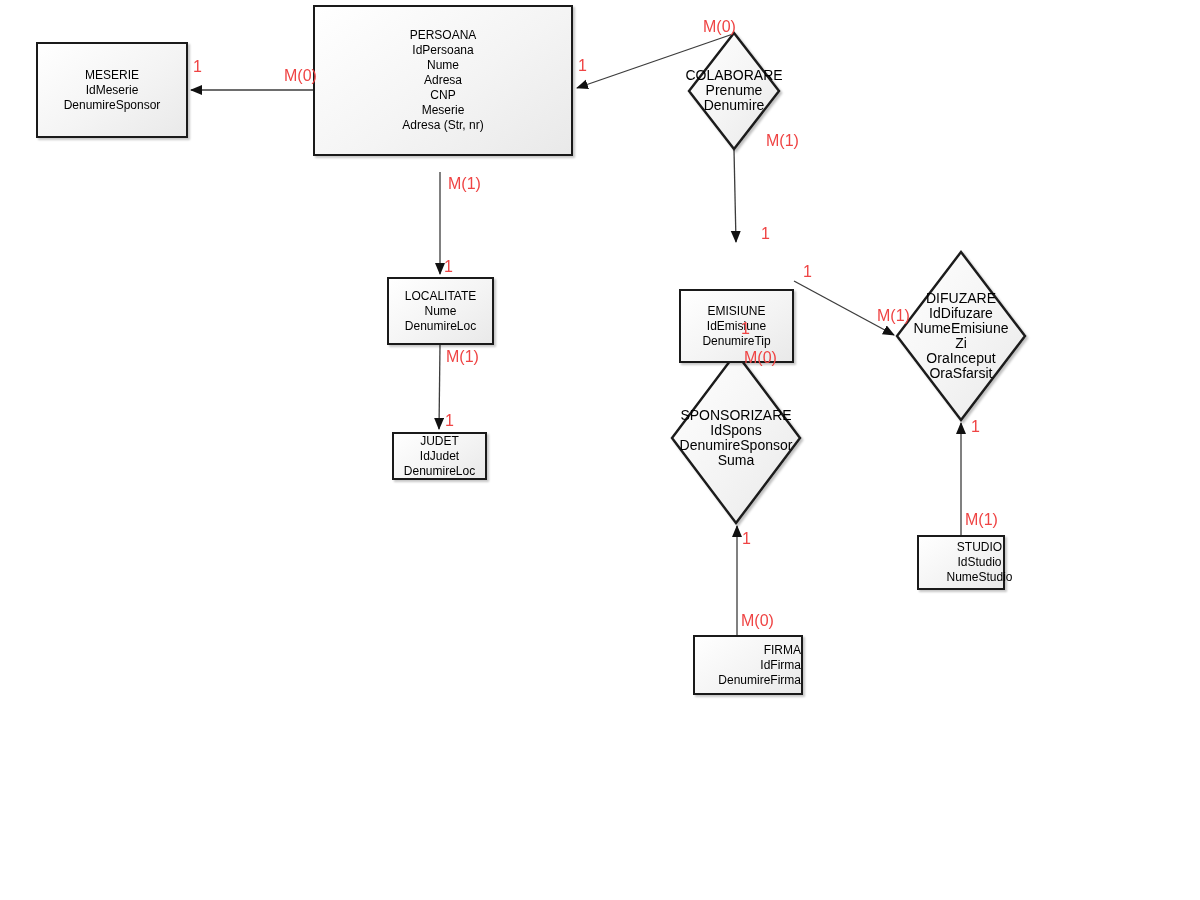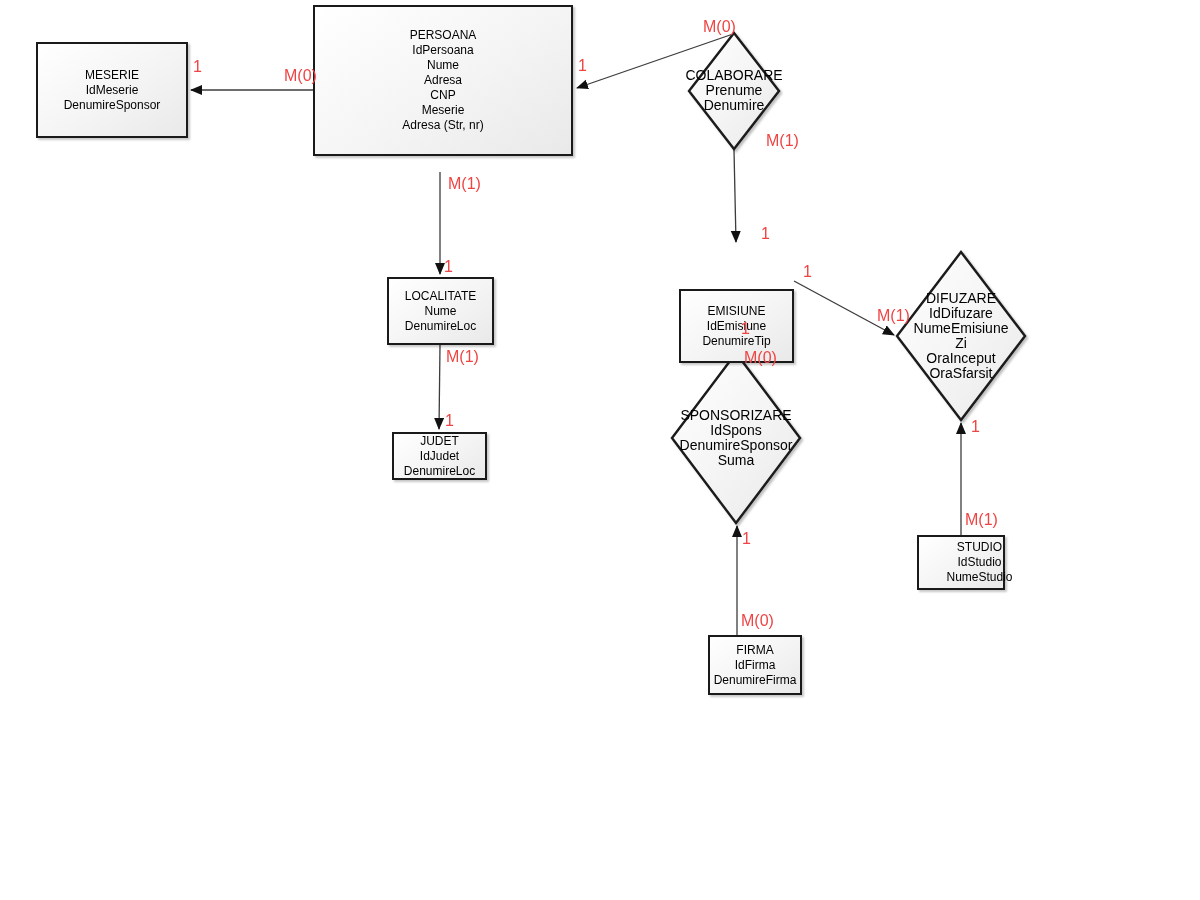--- a/index.html
+++ b/index.html
@@ -126,21 +126,21 @@
     <div class="shape-text-line">IdEmisiune</div>
     <div class="shape-text-line">DenumireTip</div>
   </div>
 
   <div class="entity" style="left:917px; top:535px; width:88px; height:55px;padding-left:37px;">
     <div class="shape-text-line">STUDIO</div>
     <div class="shape-text-line">IdStudio</div>
     <div class="shape-text-line">NumeStudio</div>
   </div>
 
-  <div class="entity" style="left:708px; top:635px; width:94px; height:60px;">
+  <div class="entity" style="left:693px; top:635px; width:110px; height:60px;align-items:flex-end;">
     <div class="shape-text-line">FIRMA</div>
     <div class="shape-text-line">IdFirma</div>
     <div class="shape-text-line">DenumireFirma</div>
   </div>
 
   <div class="rel-text" style="left:674px; top:68px; width:120px;">
     <div class="shape-text-line">COLABORARE</div>
     <div class="shape-text-line">Prenume</div>
     <div class="shape-text-line">Denumire</div>
   </div>

